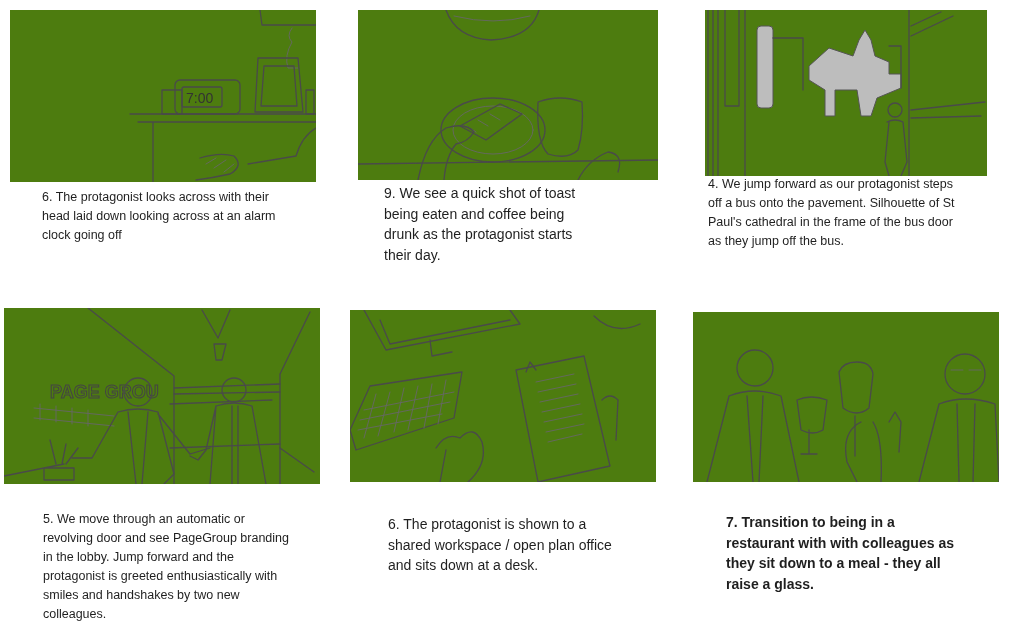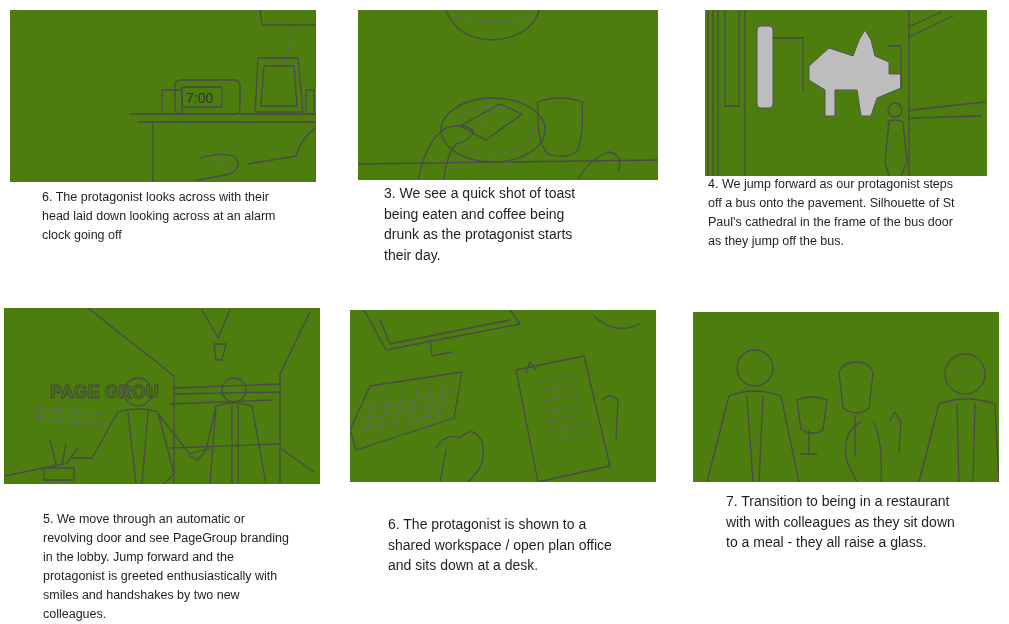--- a/index.html
+++ b/index.html
@@ -40,21 +40,21 @@
     <ellipse class="sk" cx="135" cy="120" rx="52" ry="32"></ellipse>
     <ellipse class="sk2" cx="135" cy="120" rx="40" ry="24"></ellipse>
     <path class="sk" d="M102 116 l40 -22 l22 10 l-36 26 z"></path>
     <path class="sk2" d="M108 116 l10 6 M120 110 l10 6 M132 104 l10 6"></path>
     <path class="sk" d="M60 170 q8 -40 28 -52 q20 -6 28 4 q-6 10 -18 12 q-10 12 -12 36"></path>
     <path class="sk" d="M180 92 q-2 40 10 52 q20 6 30 -4 q6 -20 4 -48 q-22 -8 -44 0 z"></path>
     <path class="sk" d="M0 154 L300 150"></path>
     <path class="sk" d="M220 170 q10 -20 30 -28 q16 2 10 20"></path>
   </svg>
 </div>
-<div class="cap big" style="left:384px;top:183px;width:215px;">3. We see a quick shot of toast being eaten and coffee being drunk as the protagonist starts their day.</div>
+<div class="cap big" style="left:384px;top:183px;width:215px;">9. We see a quick shot of toast being eaten and coffee being drunk as the protagonist starts their day.</div>
 
 <div class="panel" style="left:705px;top:10px;width:282px;height:166px;">
   <svg viewBox="0 0 282 166">
     <path class="sk" d="M3 0 L3 166 M8 0 L8 166 M13 0 L13 166 M20 0 L20 96 l14 0 L34 0 M40 0 L40 166"></path>
     <rect class="fillhatch" x="52" y="16" width="16" height="82" rx="4"></rect>
     <path class="sk" d="M68 28 l30 0 l0 52 M204 0 L204 166 M206 26 l42 -20 M206 16 l30 -14 M206 100 l74 -8 M206 108 l70 -2"></path>
     <path class="fillhatch" d="M104 70 l0 -14 l20 -18 l24 8 l6 -16 l6 -10 l6 10 l4 16 l14 6 l0 12 l12 0 l0 14 l-24 10 l-6 18 l-10 0 l-4 -26 l-22 0 l0 26 l-10 0 l0 -26 z"></path>
     <path class="sk" d="M184 36 l12 0 l0 42"></path>
     <circle class="sk" cx="190" cy="100" r="7"></circle>
     <path class="sk" d="M182 112 q8 -4 16 0 l4 40 l-6 14 M184 112 l-4 40 l4 14"></path>
@@ -98,13 +98,13 @@
     <path class="sk" d="M36 84 q26 -10 52 0 l18 86 M36 84 l-22 86 M54 84 l6 86 M70 84 l-4 86"></path>
     <path class="sk" d="M104 88 q14 -6 30 0 l-4 30 q-10 6 -22 0 z M116 118 l0 24 M108 142 l16 0"></path>
     <path class="sk" d="M146 60 q4 -10 18 -10 q14 0 16 12 l-4 34 q-12 10 -26 0 z M162 104 l0 40"></path>
     <path class="sk" d="M168 110 q-20 10 -14 40 l10 20 M180 110 q10 16 8 60"></path>
     <path class="sk" d="M196 110 l6 -10 l6 10 l-2 30"></path>
     <circle class="sk" cx="272" cy="62" r="20"></circle>
     <path class="sk2" d="M258 58 l12 0 M276 58 l12 0"></path>
     <path class="sk" d="M246 92 q26 -10 56 0 l4 78 M246 92 l-20 78 M264 92 l2 78 M282 92 l-2 78"></path>
   </svg>
 </div>
-<div class="cap big" style="left:726px;top:491px;width:235px;">7. Transition to being in a restaurant with with colleagues as they sit down to a meal - they all raise a glass.</div>
+<div class="cap big" style="left:726px;top:512px;width:235px;font-weight:bold;">7. Transition to being in a restaurant with with colleagues as they sit down to a meal - they all raise a glass.</div>
 
 </body></html>

